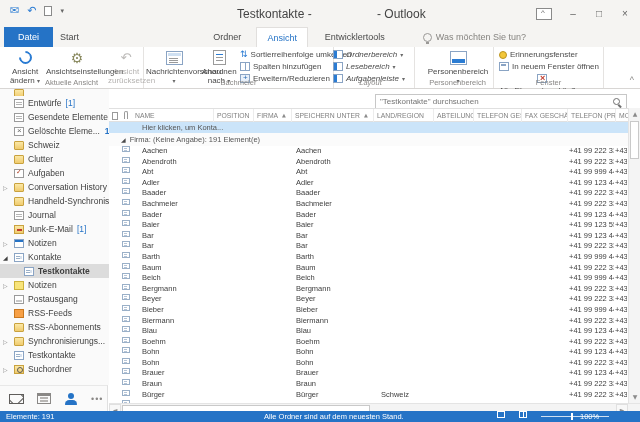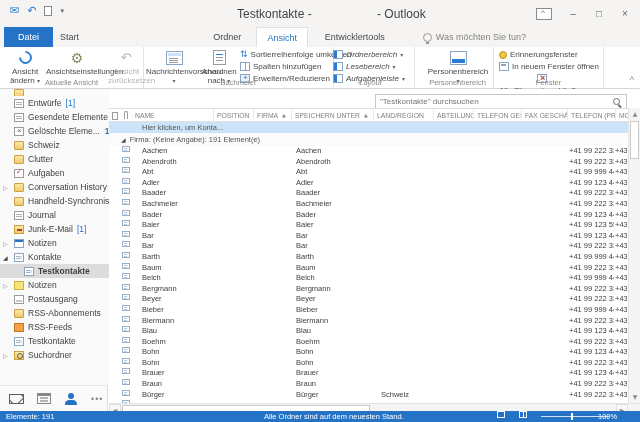--- a/index.html
+++ b/index.html
@@ -362,26 +362,32 @@
       <div class="sb-item">
         <span class="sb-arrow">▷</span>
         <span class="ic ic-note"></span>
         <span>Notizen</span>
       </div>
       <div class="sb-item">
         <span class="ic ic-outbox"></span>
         <span>Postausgang</span>
       </div>
       <div class="sb-item">
+        <span class="ic ic-rss"></span>
+        <span>RSS-Feeds</span>
+      </div>
+      <div class="sb-item">
         <span class="ic ic-folder"></span>
         <span>RSS-Abonnements</span>
       </div>
       <div class="sb-item">
-        <span class="ic ic-rss"></span>
-        <span>RSS-Feeds</span>
+        <span class="sb-arrow">▷</span>
+        <span class="ic ic-folder"></span>
+        <span>Synchronisierungs...</span>
+        <span class="sb-cnt-right">24</span>
       </div>
       <div class="sb-item">
         <span class="ic ic-contact"></span>
         <span>Testkontakte</span>
       </div>
       <div class="sb-item">
         <span class="sb-arrow">▷</span>
         <span class="ic ic-sfolder"></span>
         <span>Suchordner</span>
       </div>
@@ -634,14 +640,14 @@
 </div>
 
 <div id="statusbar">
   <span style="left:6px;">Elemente: 191</span>
   <span style="left:264px;">Alle Ordner sind auf dem neuesten Stand.</span>
   <span class="stico" style="left:497px;"></span>
   <span class="stico grid" style="left:519px;"></span>
   <div id="zoomslider">
     <div id="zoomthumb"></div>
   </div>
-  <span style="left:598px;">100%</span>
+  <span style="left:580px;">100%</span>
 </div>
 
 </body></html>

